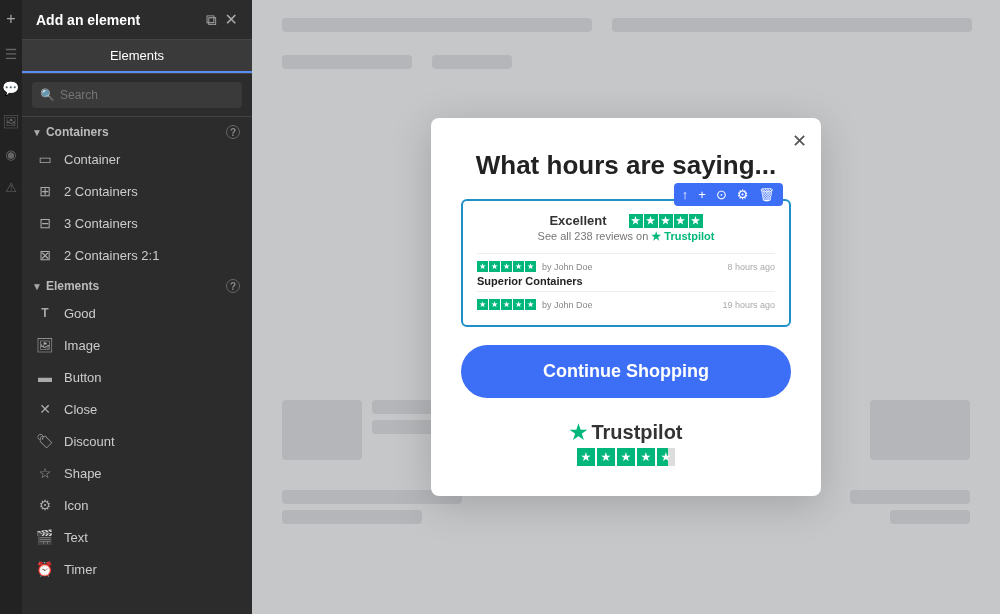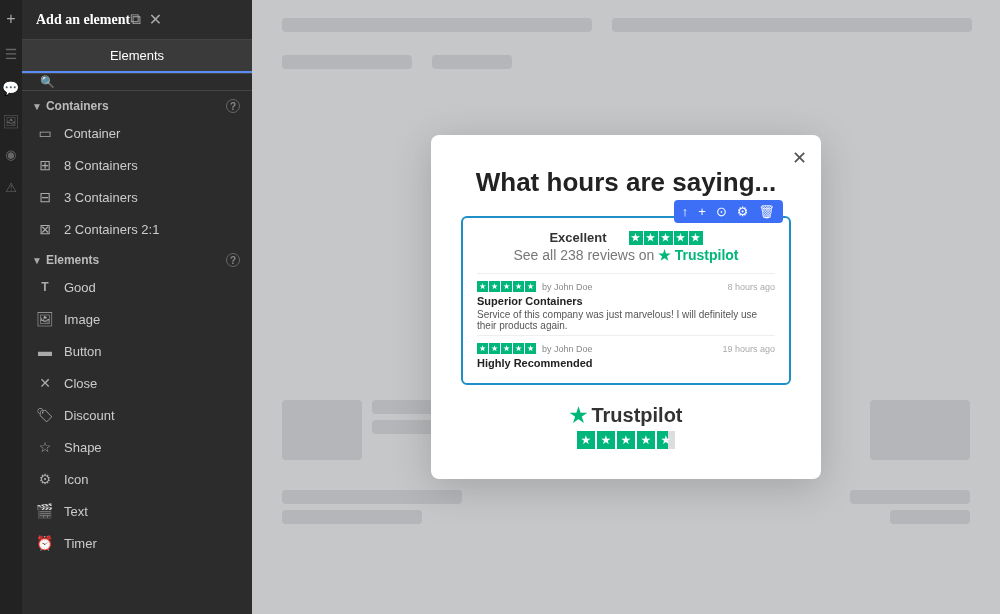--- a/index.html
+++ b/index.html
@@ -19,24 +19,23 @@
       background: #2c2c2c;
       height: 614px;
       display: flex;
       flex-direction: column;
       color: #ccc;
       font-size: 13px;
     }
     .sidebar-header {
       display: flex;
       align-items: center;
-      justify-content: flex-start;
+      justify-content: space-between;
       padding: 10px 14px;
       border-bottom: 1px solid #444;
-      font-family: Liberation Serif, serif;
     }
     .sidebar-header-title {
       color: #fff;
       font-size: 14px;
       font-weight: 600;
     }
 
     
     .tabs {
       display: flex;
@@ -213,21 +212,21 @@
       background: #00b67a;
       display: flex; align-items: center; justify-content: center;
     }
     .star-g::after {
       content: '★';
       color: #fff;
       font-size: 10px;
     }
     .tp-sub {
       text-align: center;
-      font-size: 14px;
+      font-size: 11px;
       color: #777;
       margin-bottom: 10px;
     }
     .tp-review {
       border-top: 1px solid #eee;
       padding-top: 7px;
       margin-top: 4px;
     }
     .tp-review-header {
       display: flex;
@@ -316,37 +315,38 @@
         <span style="color:#aaa;font-size:16px;cursor:pointer;">✕</span>
       </div>
     </div>
 
     <div class="tabs">
       <div class="tab active">Elements</div>
     </div>
 
     <div class="search-wrap">
       <span class="search-icon-inner">🔍</span>
+      <input type="text" placeholder="Search" style="">
     </div>
 
     <div class="section-header">
       <div class="section-header-left">
         <span style="color:#aaa;font-size:10px;">▼</span>
         <span>Containers</span>
       </div>
       <div class="help-icon">?</div>
     </div>
 
     <div class="list-item">
       <div class="list-item-icon">▭</div>
       <span>Container</span>
     </div>
     <div class="list-item">
       <div class="list-item-icon">⊞</div>
-      <span>8 Containers</span>
+      <span>2 Containers</span>
     </div>
     <div class="list-item">
       <div class="list-item-icon">⊟</div>
       <span>3 Containers</span>
     </div>
     <div class="list-item">
       <div class="list-item-icon">⊠</div>
       <span>2 Containers 2:1</span>
     </div>
 
@@ -458,42 +458,41 @@
                   <div class="tp-review-star"></div>
                   <div class="tp-review-star"></div>
                   <div class="tp-review-star"></div>
                   <div class="tp-review-star"></div>
                 </div>
                 <span class="tp-reviewer">by John Doe</span>
               </div>
               <span class="tp-time">8 hours ago</span>
             </div>
             <div class="tp-review-title">Superior Containers</div>
-            <div class="tp-review-text">Service of this company was just marvelous! I will definitely use their products again.</div>
           </div>
 
           <div class="tp-review">
             <div class="tp-review-header">
               <div style="display:flex;align-items:center;gap:6px;">
                 <div class="tp-review-stars">
                   <div class="tp-review-star"></div>
                   <div class="tp-review-star"></div>
                   <div class="tp-review-star"></div>
                   <div class="tp-review-star"></div>
                   <div class="tp-review-star"></div>
                 </div>
                 <span class="tp-reviewer">by John Doe</span>
               </div>
               <span class="tp-time">19 hours ago</span>
             </div>
-            <div class="tp-review-title">Highly Recommended</div>
           </div>
 
         </div>
 
+        <button class="continue-btn">Continue Shopping</button>
 
         <div class="tp-footer">
           <div class="tp-footer-logo">
             <span style="color:#00b67a;font-size:20px;">★</span>
             <span>Trustpilot</span>
           </div>
           <div class="tp-footer-stars">
             <div class="tp-footer-star"></div>
             <div class="tp-footer-star"></div>
             <div class="tp-footer-star"></div>

